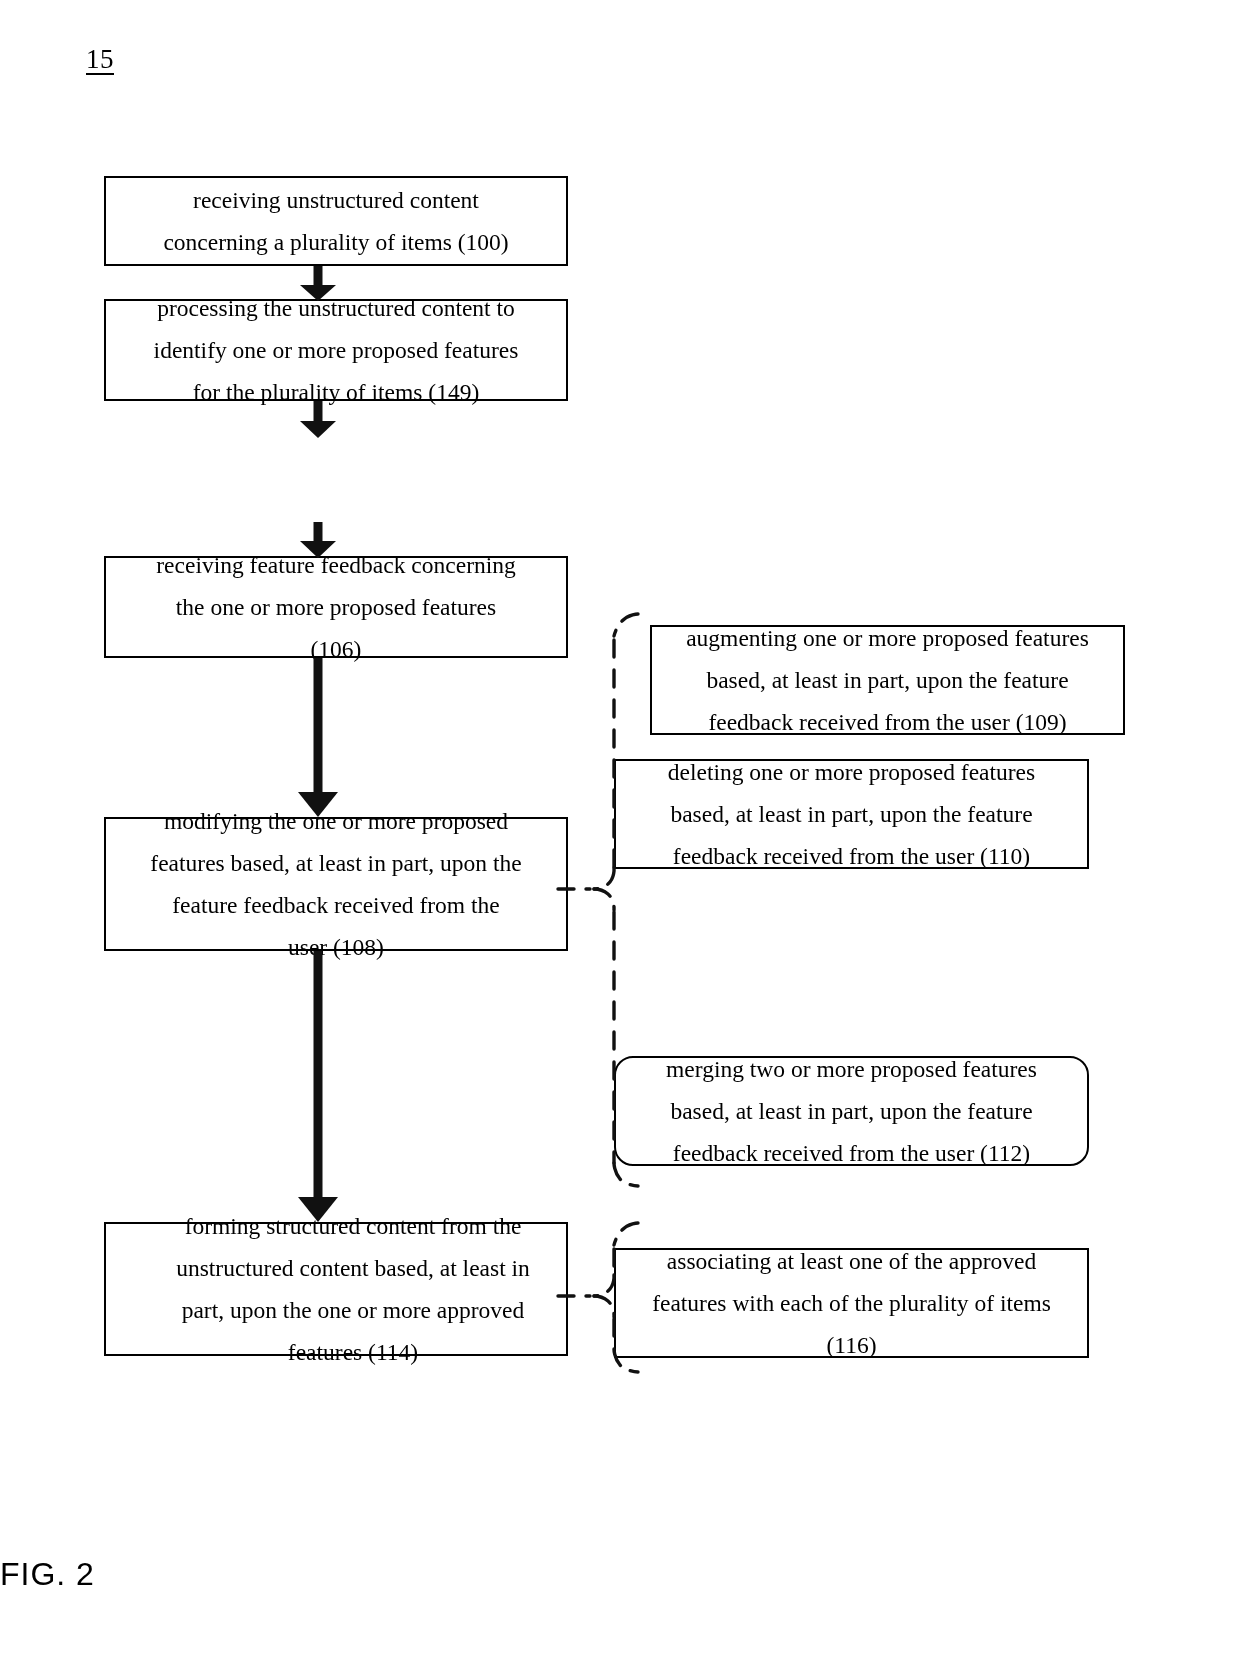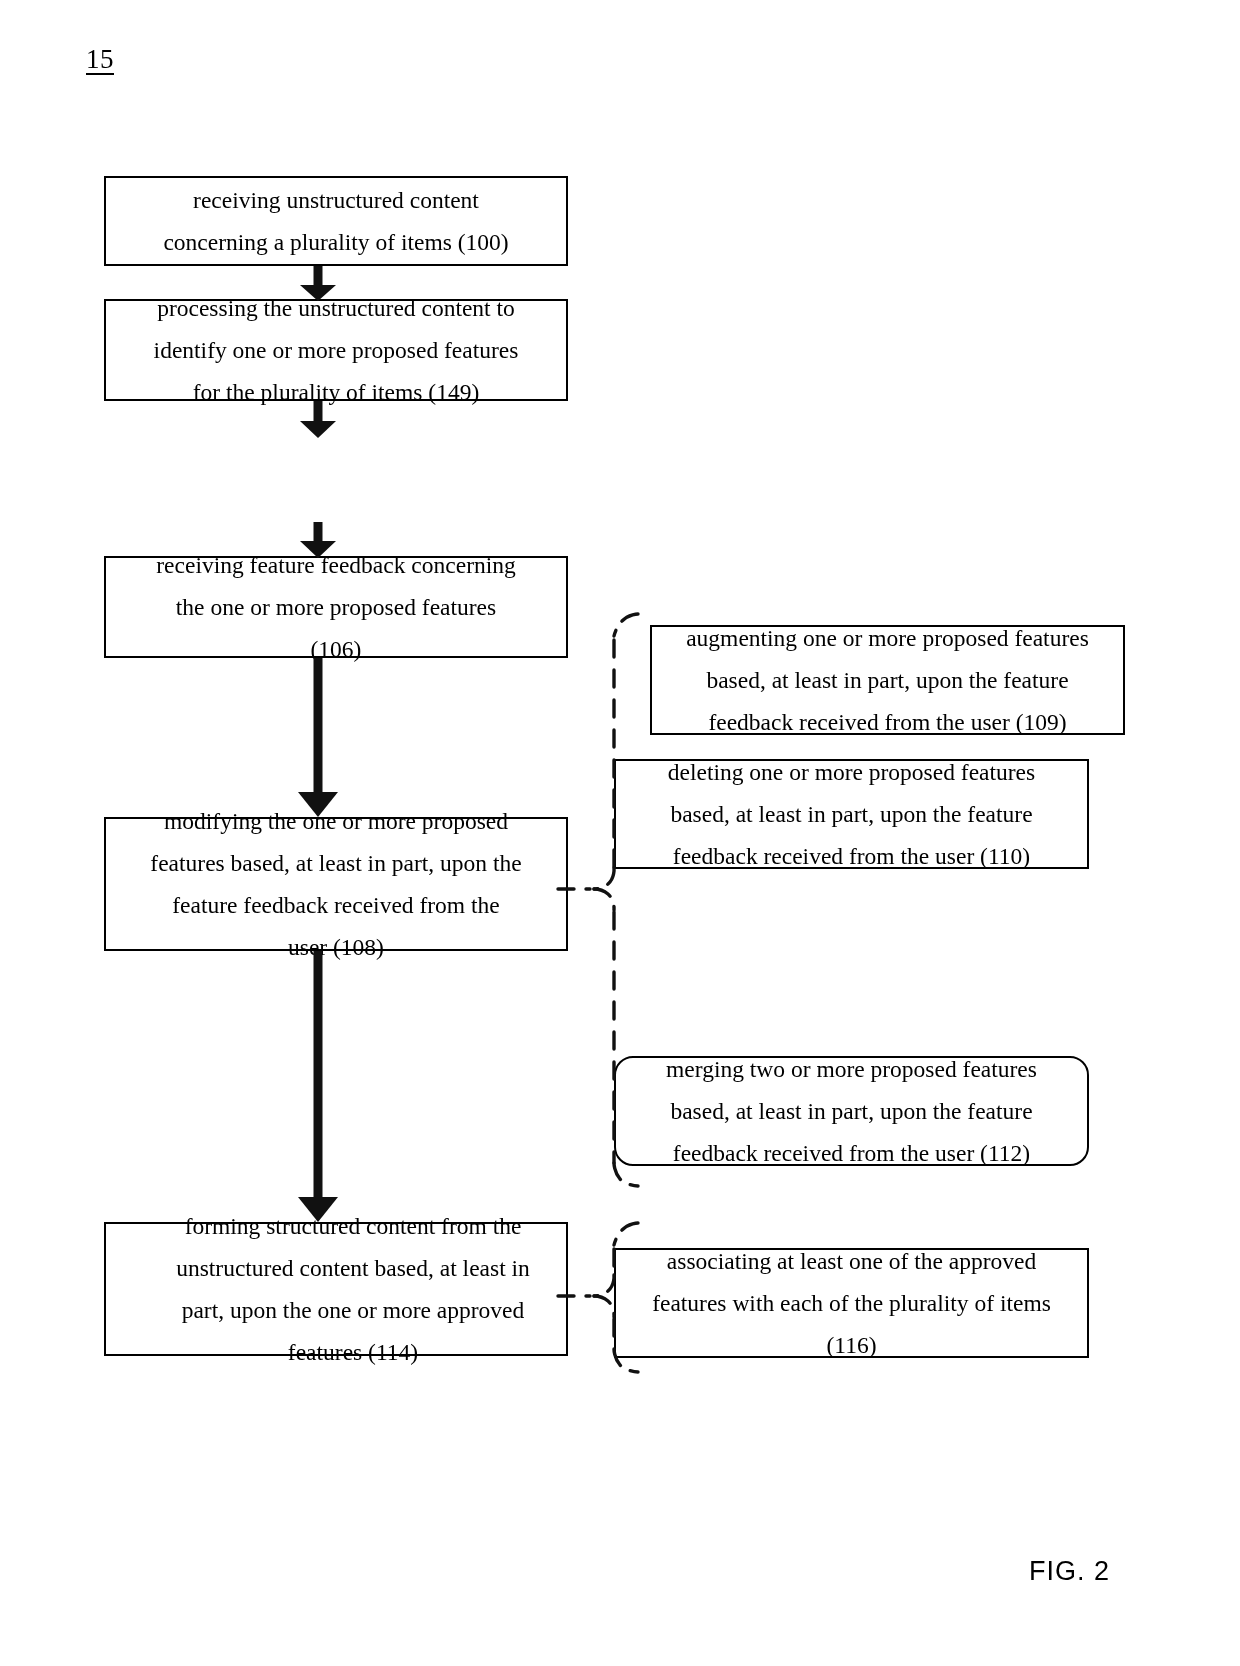--- a/index.html
+++ b/index.html
@@ -60,23 +60,23 @@
     height: 1666px;
     pointer-events: none;
   }
 
   
   .caption {
     position: absolute;
     left: 0;
     top: 1556px;
     width: 1110px;
-    text-align: right;
+    text-align: left;
     font-family: "Liberation Sans", "DejaVu Sans", sans-serif;
-    font-size: 27px;
+    font-size: 32px;
     letter-spacing: 1px;
   }
 </style>
 </head>
 <body>
 
 <div id="figure-root">
 
   <div class="fig-ref">15</div>
 

